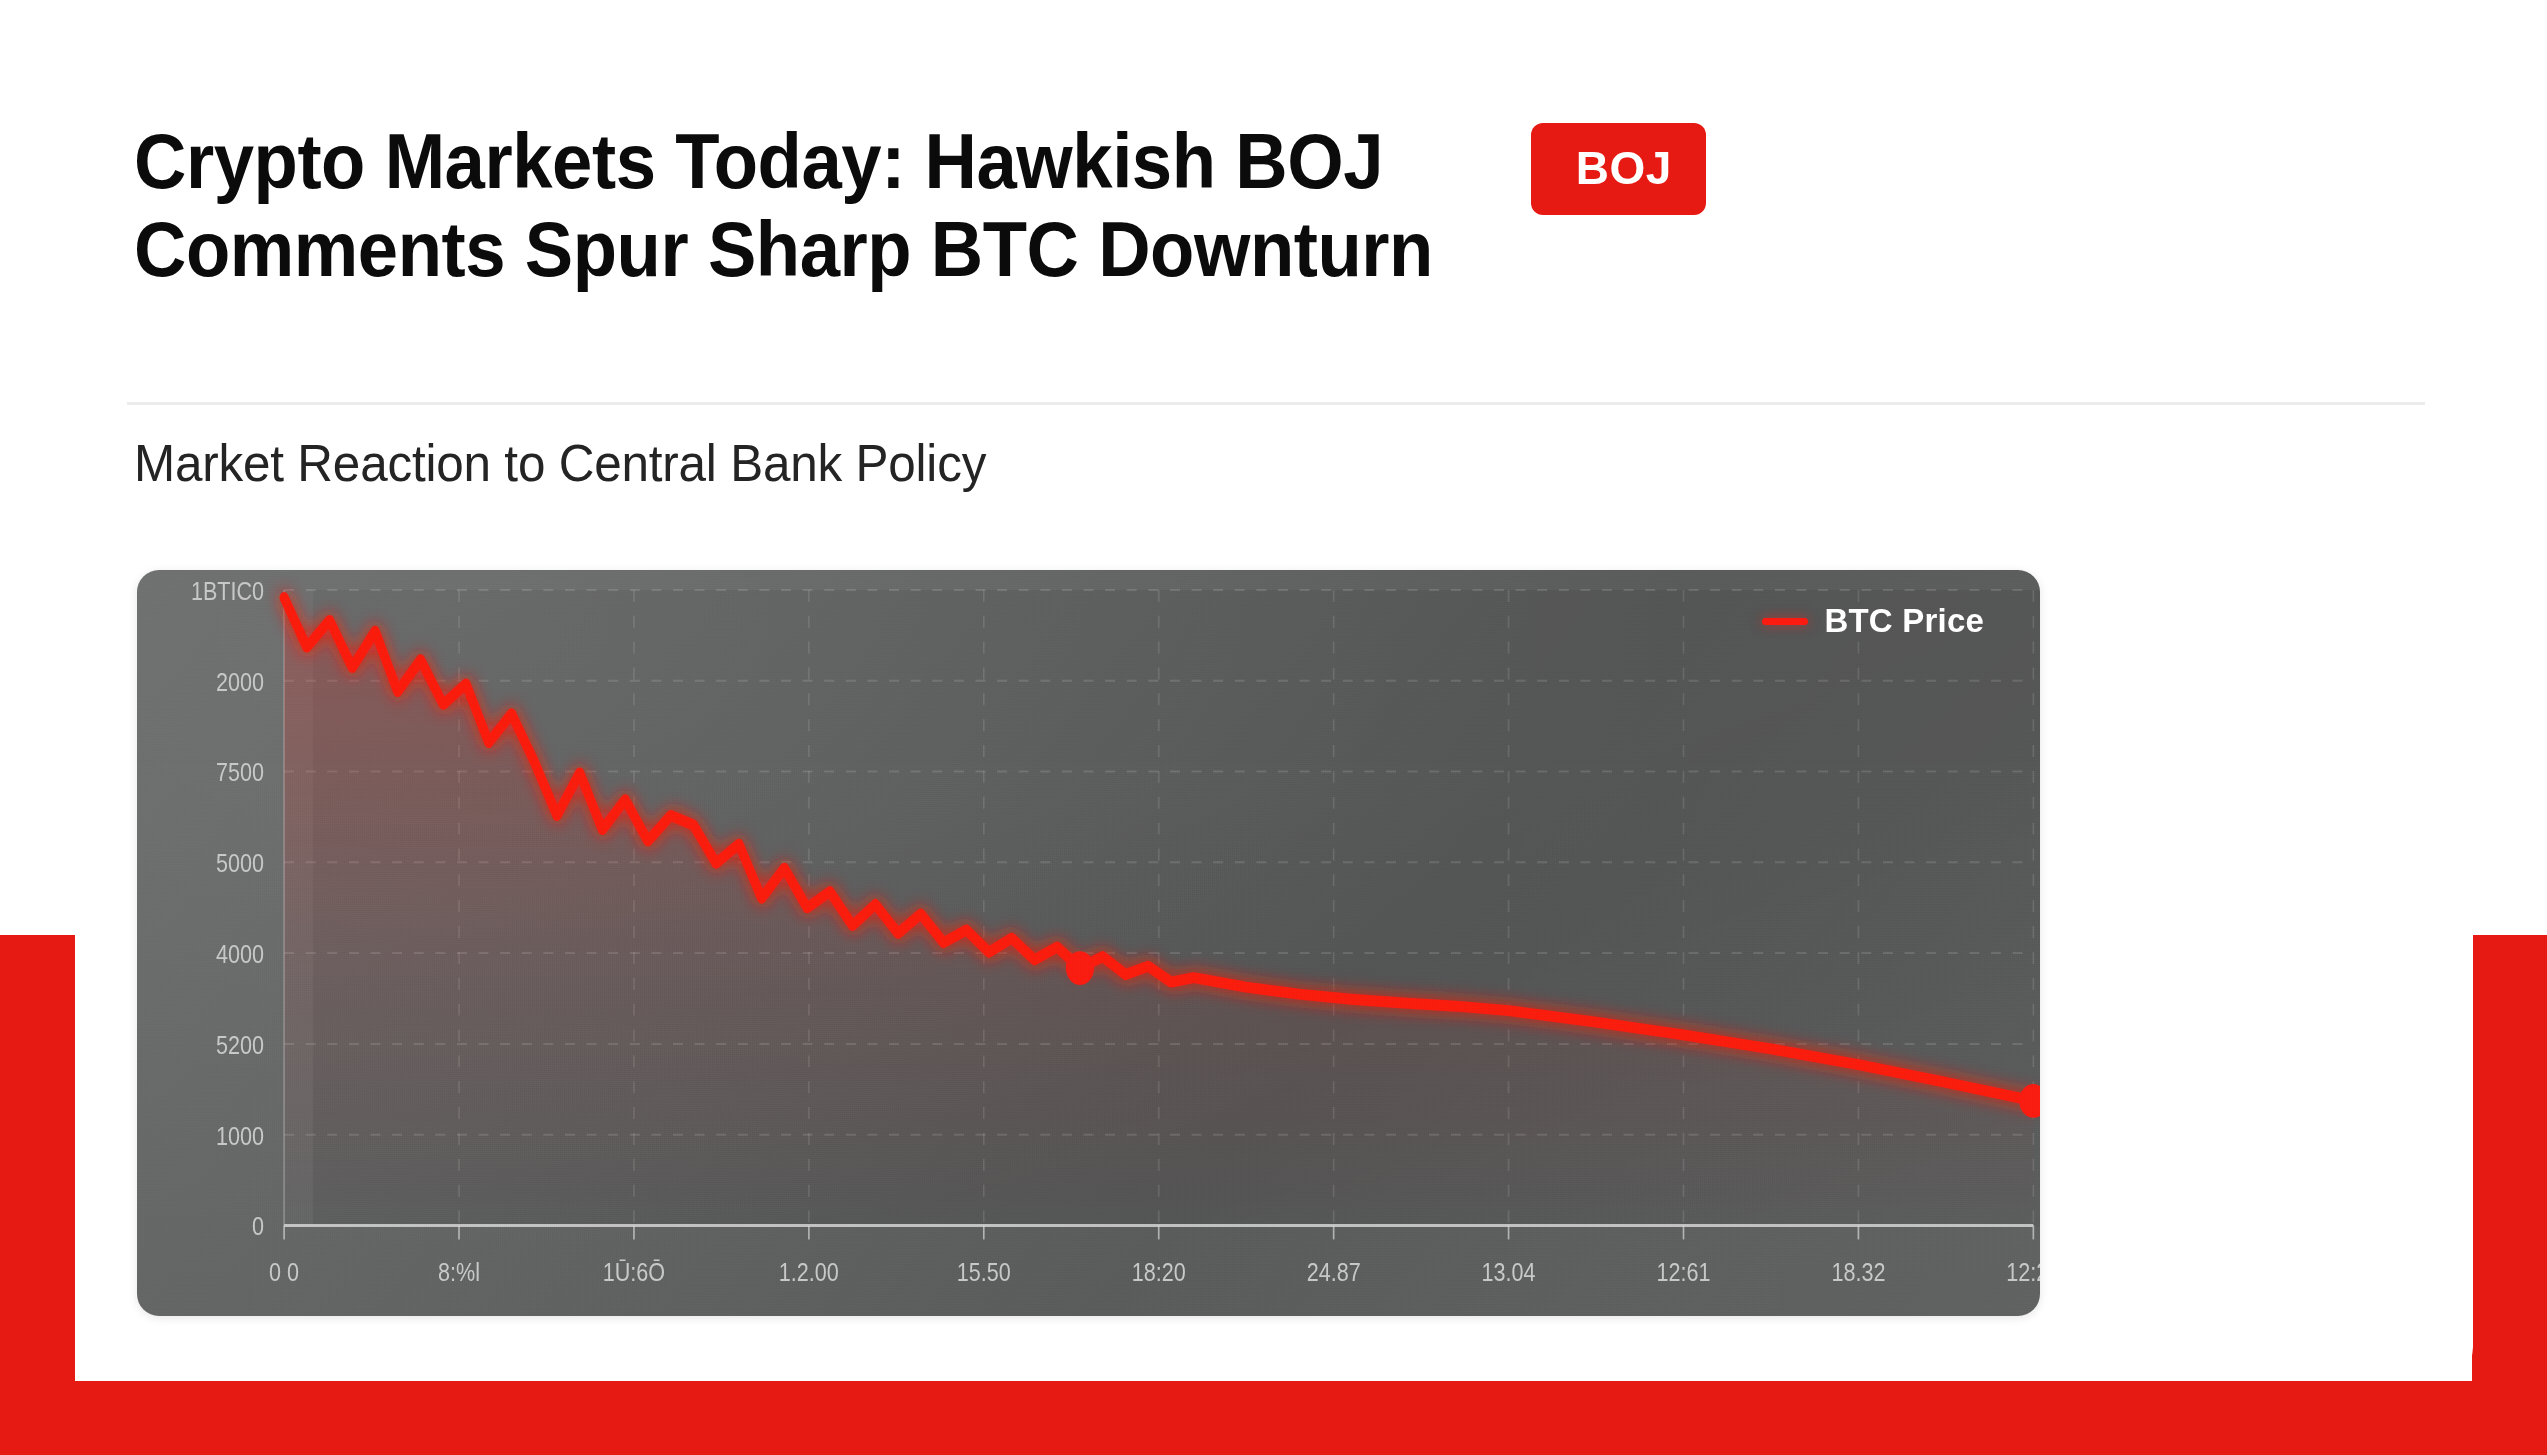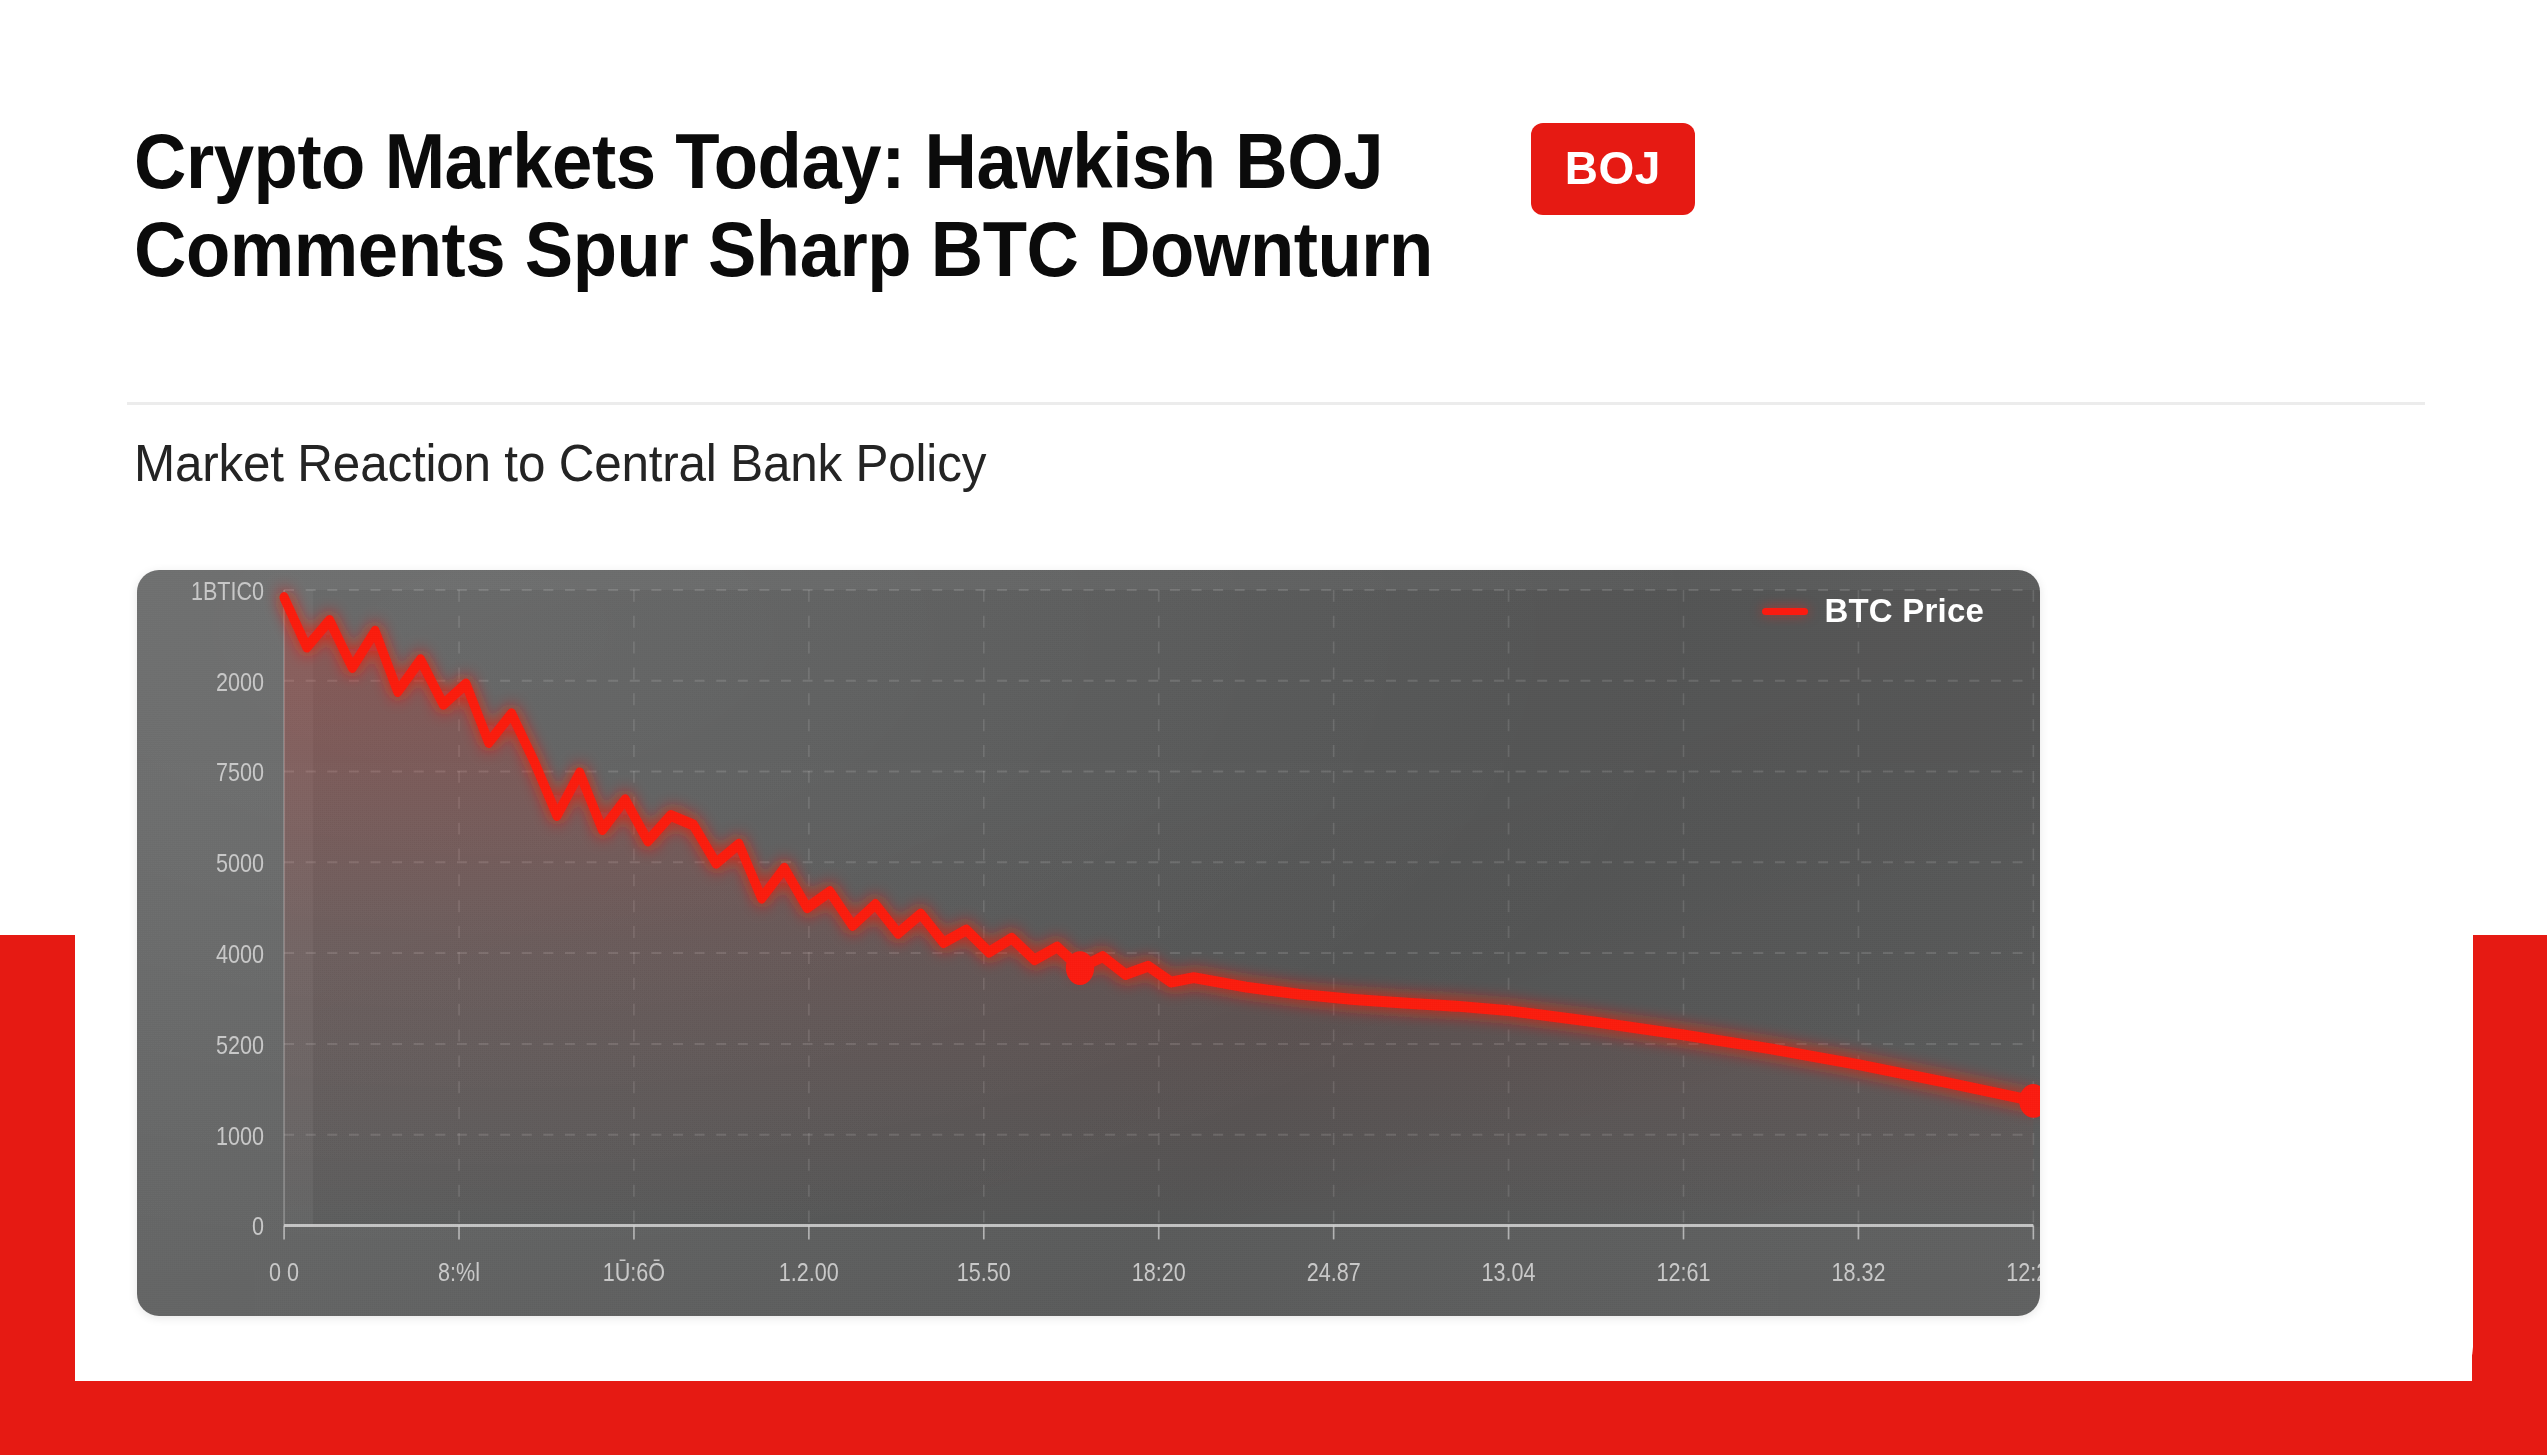--- a/index.html
+++ b/index.html
@@ -66,21 +66,21 @@
     transform-origin: left top;
     white-space: pre-line;
   }
 
   #logo-badge {
     flex: 0 0 auto;
     margin-top: 6px;
     background: #e61a13;
     color: #ffffff;
     border-radius: 12px;
-    padding: 22px 34px 24px 34px;
+    padding: 22px 34px 24px 45px;
     font-size: 46px;
     font-weight: 700;
     letter-spacing: 0.5px;
     line-height: 1;
     font-family: "Liberation Sans", sans-serif;
   }
 
   #title-divider {
     position: absolute;
     left: 127px;
@@ -145,21 +145,21 @@
     inset: 0;
     width: 100%;
     height: 100%;
     display: block;
   }
 
   
   #legend {
     position: absolute;
     right: 56px;
-    top: 22px;
+    top: 32px;
     display: flex;
     align-items: center;
     gap: 16px;
     z-index: 4;
   }
   #legend-swatch {
     width: 46px; height: 7px;
     border-radius: 4px;
     background: #fb1b10;
     box-shadow: 0 0 12px rgba(251,27,16,0.55);

